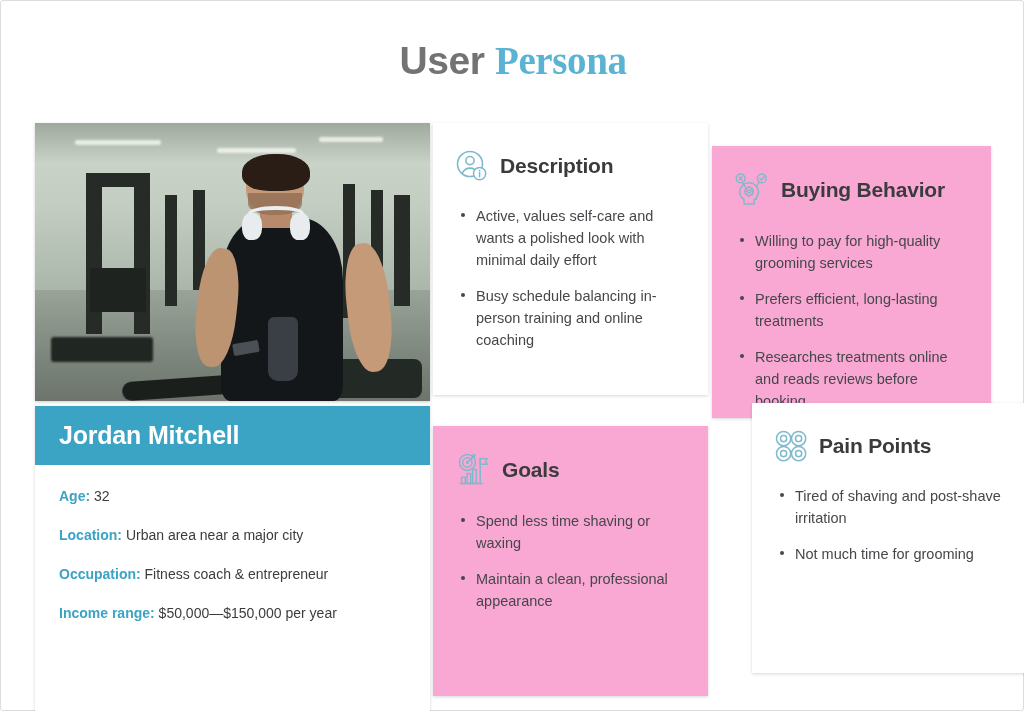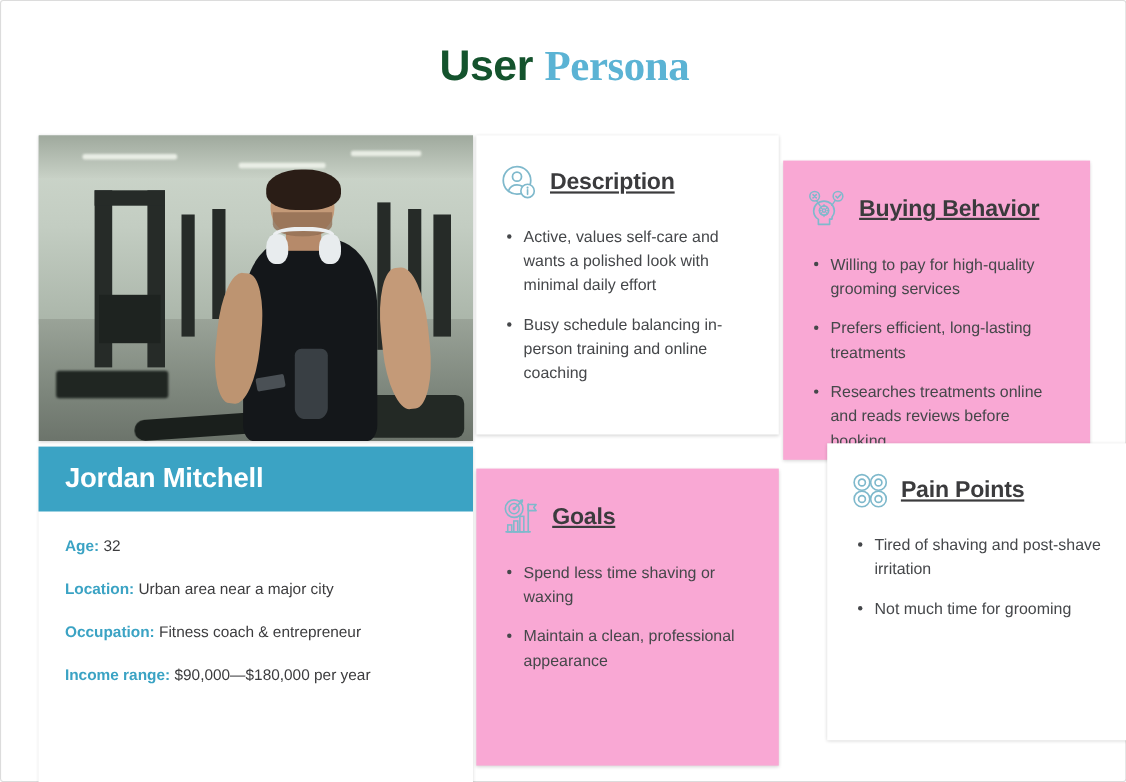--- a/index.html
+++ b/index.html
@@ -27,21 +27,21 @@
     top: 38px;
     left: 0;
     width: 1024px;
     text-align: center;
     font-size: 39px;
     font-weight: bold;
     letter-spacing: -0.4px;
     line-height: 1.15;
     white-space: nowrap;
   }
-  .title-main  { color: #14532d; }
+  .title-main  { color: #737373; }
   .title-accent{ color: #5bb3d4; font-family: Liberation Serif, serif; }
 
   
   .grid {
     position: absolute;
     left: 34px;
     top: 122px;
     width: 956px;
     height: 550px;
   }
@@ -206,21 +206,20 @@
     gap: 11px;
     margin-bottom: 22px;
   }
   .card-head .icon { flex: 0 0 auto; line-height: 0; }
   .card-title {
     font-size: 21px;
     font-weight: bold;
     color: #3b3b3d;
     letter-spacing: -0.2px;
     white-space: nowrap;
-    text-decoration: underline;
   }
 
   
   ul.bullets {
     list-style: none;
     margin: 0;
     padding: 0 0 0 4px;
   }
   ul.bullets li {
     position: relative;
@@ -302,21 +301,21 @@
         <div class="persona-row">
           <span class="persona-label">Location:</span>
           <span class="persona-value">Urban area near a major city</span>
         </div>
         <div class="persona-row">
           <span class="persona-label">Occupation:</span>
           <span class="persona-value">Fitness coach &amp; entrepreneur</span>
         </div>
         <div class="persona-row">
           <span class="persona-label">Income range:</span>
-          <span class="persona-value">$90,000—$180,000 per year</span>
+          <span class="persona-value">$50,000—$150,000 per year</span>
         </div>
       </div>
     </div>
 
     <div class="card card-desc">
       <div class="card-head">
         <span class="icon">
           <svg width="34" height="34" viewBox="0 0 34 34">
             <circle cx="15" cy="15" r="12.5" fill="none" stroke="#7fb9cc" stroke-width="1.6"></circle>
             <circle cx="15" cy="11.6" r="4.1" fill="none" stroke="#7fb9cc" stroke-width="1.6"></circle>

